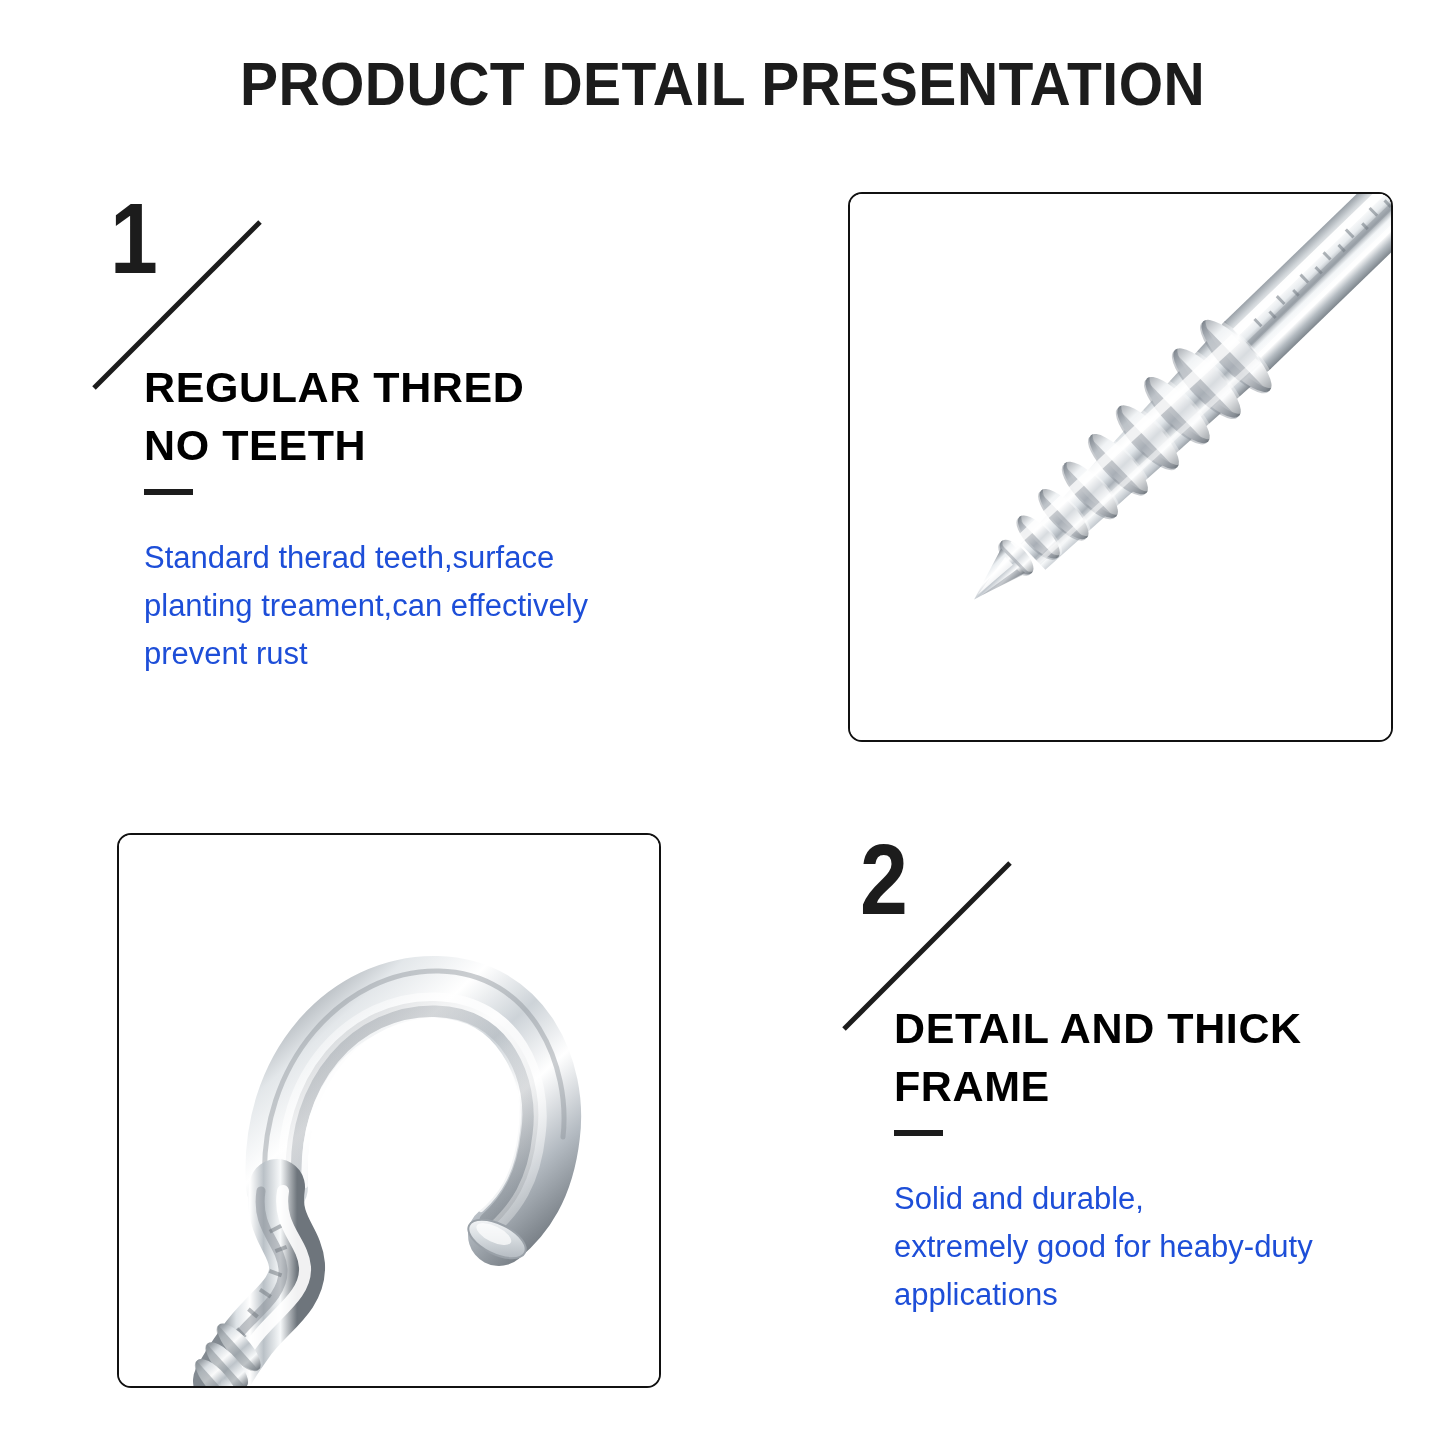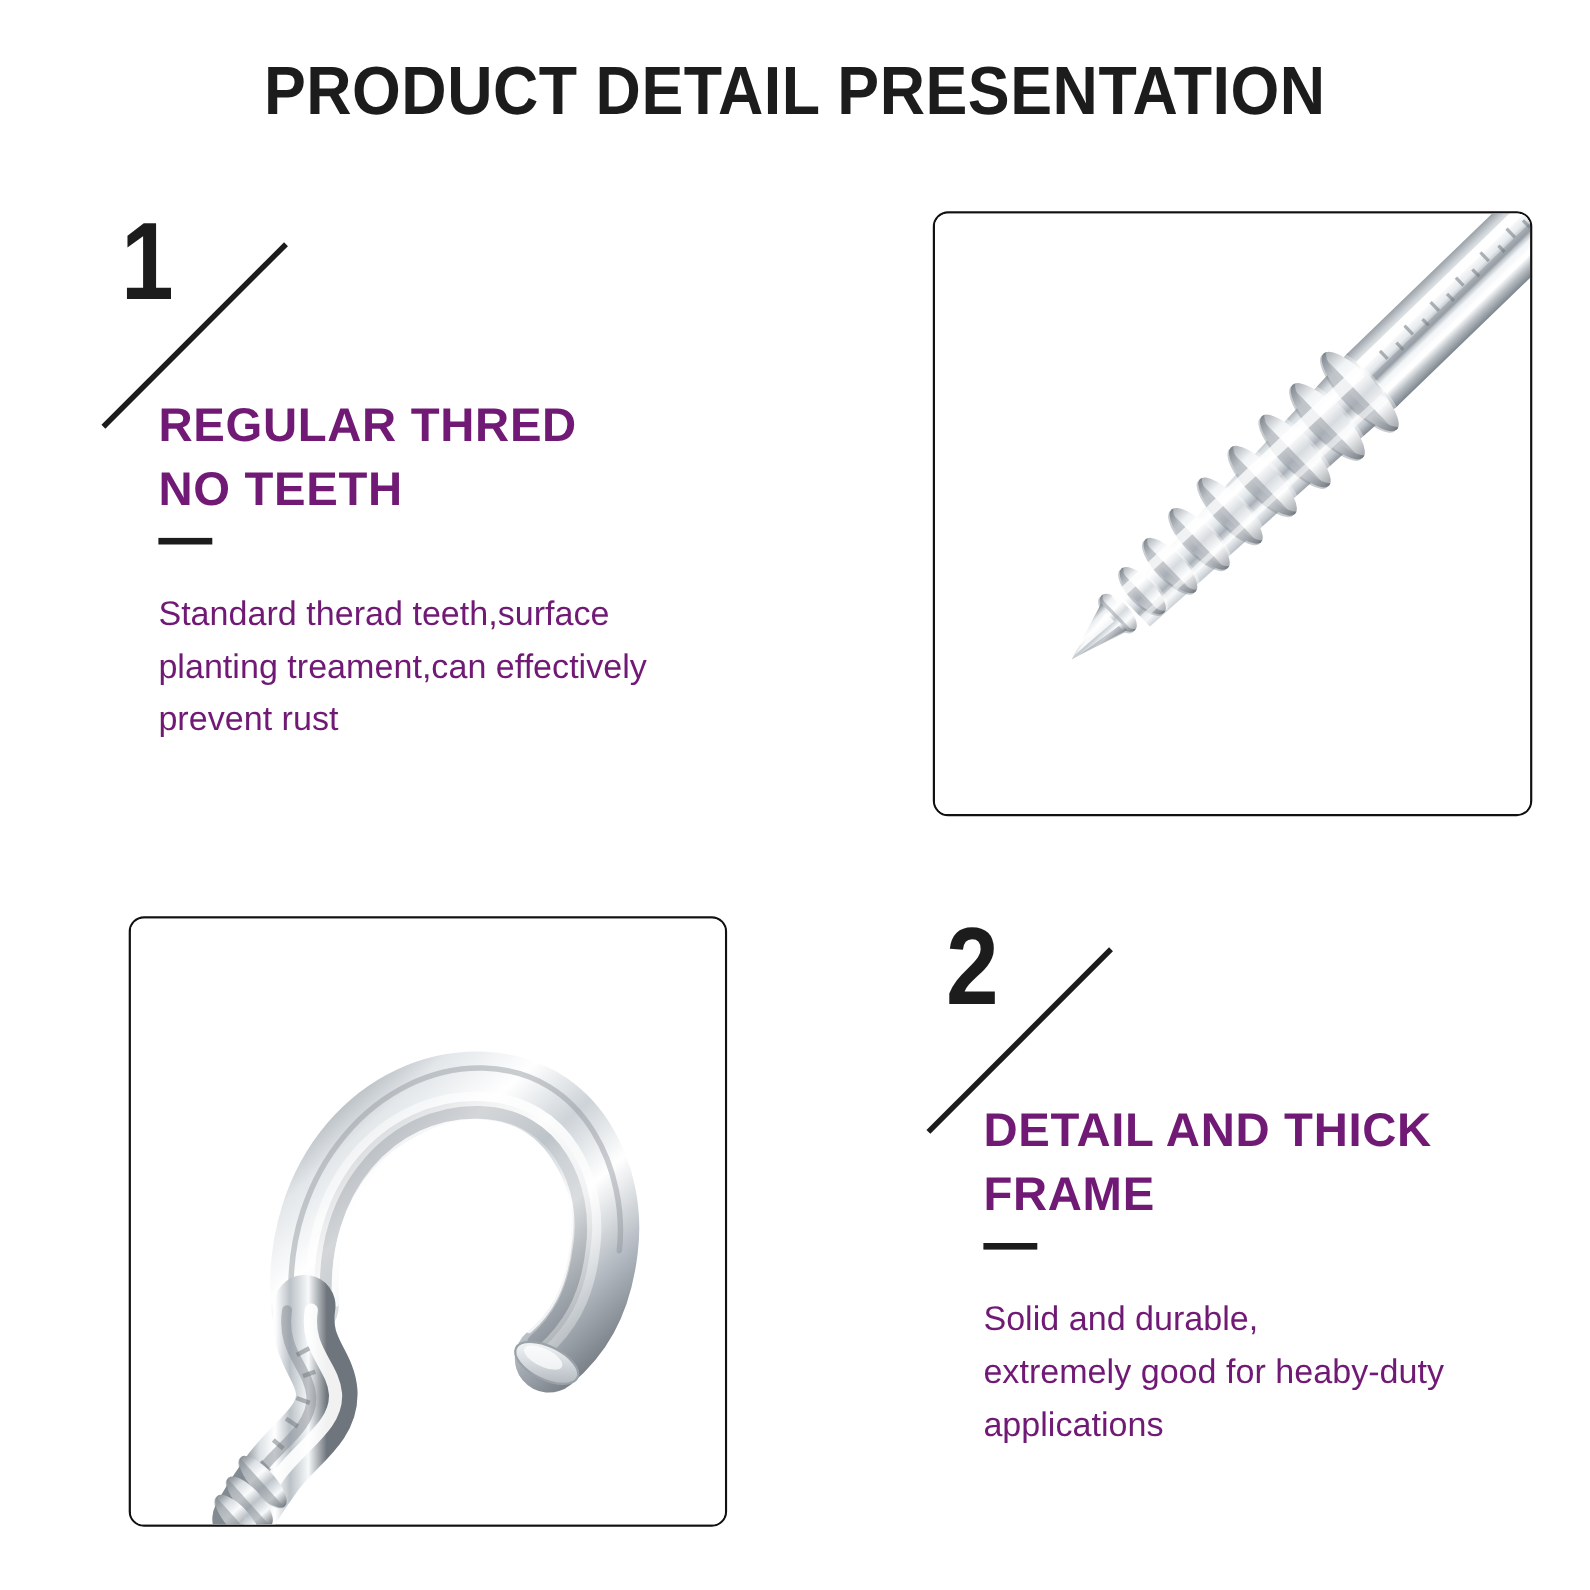--- a/index.html
+++ b/index.html
@@ -72,21 +72,21 @@
 
   .feature-heading {
     position: absolute;
     left: 56px;
     top: 166px;
     font-family: "Liberation Sans", sans-serif;
     font-weight: bold;
     font-size: 43px;
     line-height: 58px;
     letter-spacing: 0.6px;
-    color: #701a75;
+    color: #000000;
     white-space: pre-line;
   }
 
   .divider-dash {
     position: absolute;
     left: 56px;
     top: 297px;
     width: 49px;
     height: 6px;
     background: #1c1c1c;
@@ -94,21 +94,21 @@
 
   .feature-body {
     position: absolute;
     left: 56px;
     top: 342px;
     width: 560px;
     font-family: "Liberation Sans", sans-serif;
     font-weight: normal;
     font-size: 31px;
     line-height: 48px;
-    color: #701a75;
+    color: #1d4ed8;
     white-space: pre-line;
   }
 
   
   .photo-frame {
     position: absolute;
     border: 2px solid #111111;
     border-radius: 14px;
     background: #ffffff;
     overflow: hidden;

